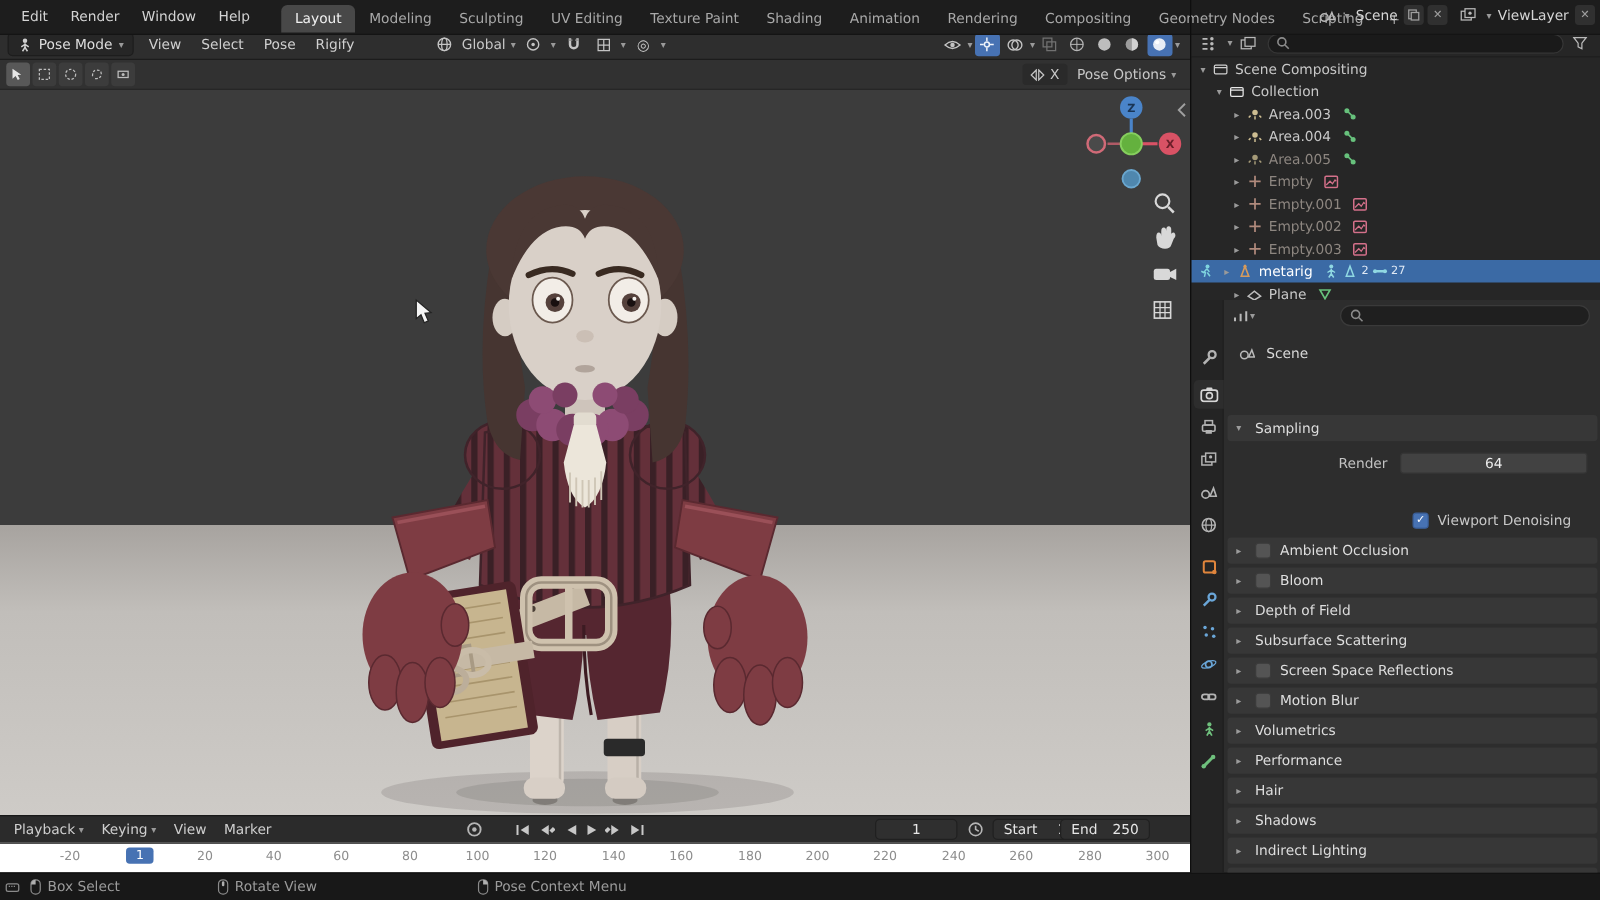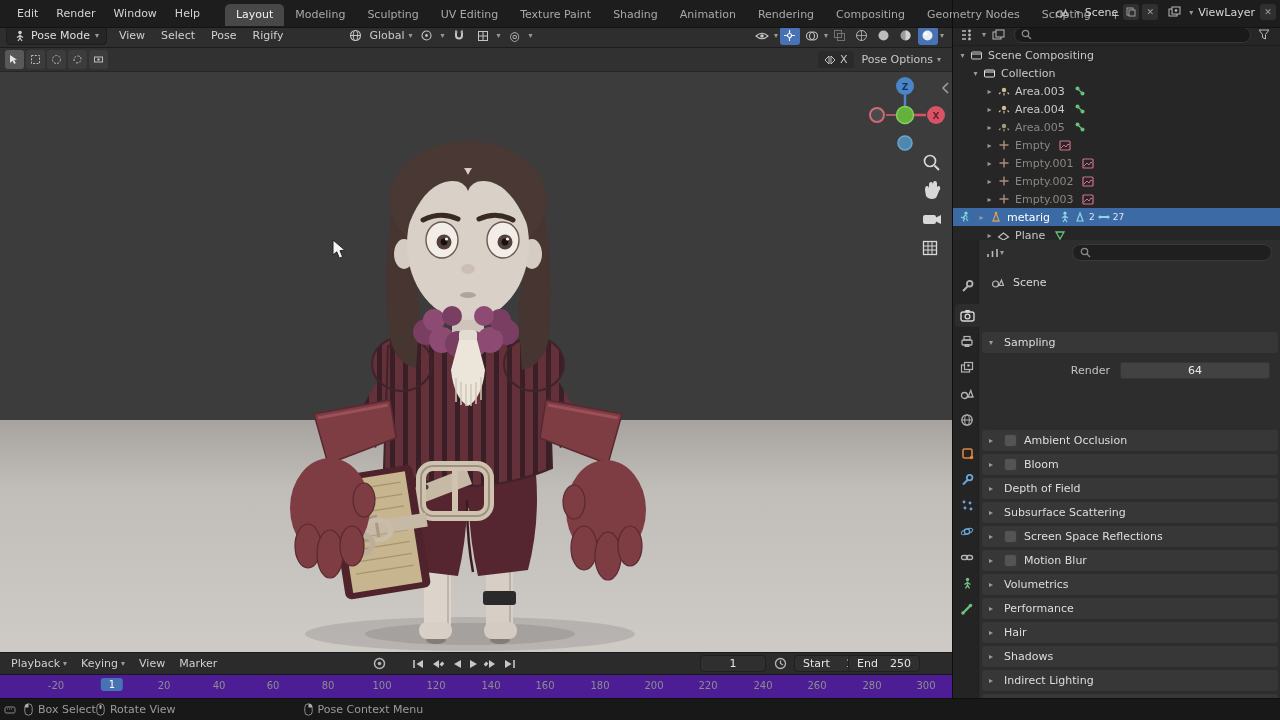--- a/index.html
+++ b/index.html
@@ -47,21 +47,21 @@
   
   .viewport{position:absolute;left:0;top:72px;width:952px;height:580px;background:#3c3c3c;overflow:hidden}
 
   
   .tl-header{position:absolute;left:0;top:652px;width:952px;height:22px;background:#2b2b2b;
              border-top:1px solid #191919;display:flex;align-items:center;padding-left:4px}
   .tl-menu{padding:2px 7px;color:#cfcfcf;display:flex;align-items:center;gap:3px}
   .tbtn{width:19px;height:16px;border-radius:3px;display:flex;align-items:center;justify-content:center}
   .nfield{position:absolute;height:17px;top:2px;background:#2f2f2f;border:1px solid #202020;border-radius:4px;
           display:flex;align-items:center;padding:0 8px;color:#e6e6e6}
-  .tl-ruler{position:absolute;left:0;top:674px;width:952px;height:24px;background:#4c1d95;border-top:1px solid #191919}
+  .tl-ruler{position:absolute;left:0;top:674px;width:952px;height:24px;background:#ffffff;border-top:1px solid #191919}
   .rlabel{position:absolute;top:5px;transform:translateX(-50%);color:#8d8d8d;font-size:10px}
   .framebadge{position:absolute;left:112px;top:3px;transform:translateX(-50%);background:#4772b3;color:#fff;
               border-radius:3px;padding:1px 8px;font-size:10px}
 
   
   .statusbar{position:absolute;left:0;top:698px;width:1280px;height:22px;background:#181818;
              display:flex;align-items:center;color:#9b9b9b;border-top:1px solid #101010}
   .st-item{display:flex;align-items:center;gap:5px}
 
   
@@ -571,21 +571,21 @@
           <path d="M3 5 h1 M5 5 h1 M7 5 h1" stroke="#8a8a8a"></path>
         </svg>
     </span>
     <span class="st-item" style="margin-left:8px">
       <svg width="9" height="13" viewBox="0 0 9 13">
           <rect x="0.8" y="0.8" width="7.4" height="11.4" rx="3.5" fill="none" stroke="#8a8a8a"></rect>
           <path d="M0.8 4.5 A3.7 3.7 0 0 1 4.5 0.8 V4.5 Z" fill="#b0b0b0"></path>
         </svg>
       <span>Box Select</span>
     </span>
-    <span class="st-item" style="">
+    <span class="st-item" style="margin-left:78px">
       <svg width="9" height="13" viewBox="0 0 9 13">
           <rect x="0.8" y="0.8" width="7.4" height="11.4" rx="3.5" fill="none" stroke="#8a8a8a"></rect>
           <rect x="3.5" y="2" width="2" height="4" rx="1" fill="#b0b0b0"></rect>
         </svg>
       <span>Rotate View</span>
     </span>
     <span class="st-item" style="margin-left:128px">
       <svg width="9" height="13" viewBox="0 0 9 13">
           <rect x="0.8" y="0.8" width="7.4" height="11.4" rx="3.5" fill="none" stroke="#8a8a8a"></rect>
           <path d="M8.2 4.5 A3.7 3.7 0 0 0 4.5 0.8 V4.5 Z" fill="#b0b0b0"></path>
@@ -931,20 +931,25 @@
 
       <div class="phead" style="top:92px">
         <span class="parrow">▾</span>
         <span>Sampling</span>
       </div>
 
       <div class="prow" style="top:120px">
         <span class="plabel">Render</span>
         <span class="pfield">64</span>
       </div>
+      <div class="prow" style="top:166px">
+        <span style="width:150px"></span>
+        <span class="chk checked"></span>
+        <span style="margin-left:7px">Viewport Denoising</span>
+      </div>
 
       <div class="phead" style="top:190px">
         <span class="parrow">▸</span>
         <span class="chk"></span>
         <span>Ambient Occlusion</span>
       </div>
       <div class="phead" style="top:214px">
         <span class="parrow">▸</span>
         <span class="chk"></span>
         <span>Bloom</span>

